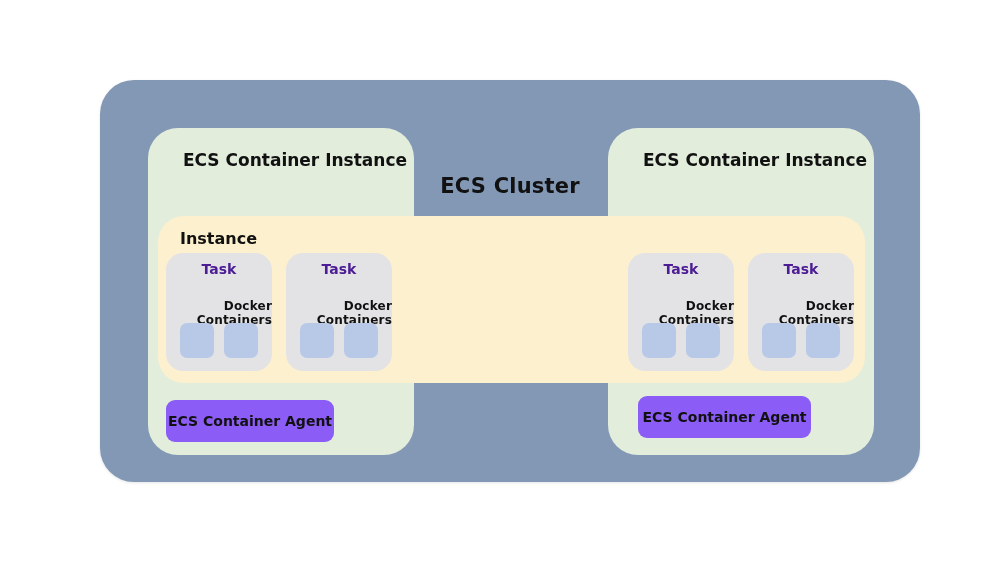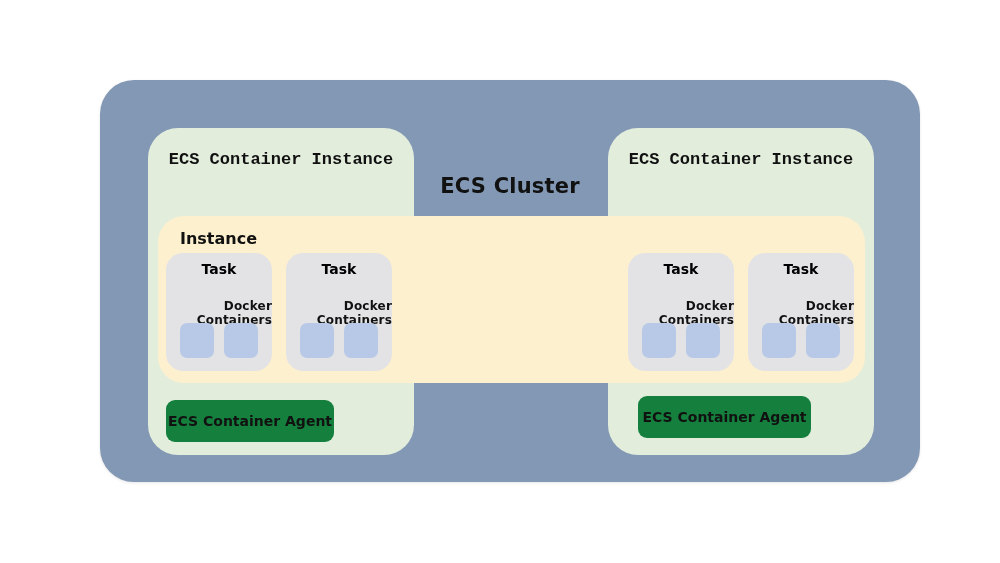--- a/index.html
+++ b/index.html
@@ -52,27 +52,26 @@
     height: 327px;
     background: #e2eddc;
     border-radius: 30px;
   }
   .instance.left  { left: 148px; }
   .instance.right { left: 608px; }
 
   .instance-title {
     position: absolute;
     top: 22px;
-    left: 0;
+    left: 14px;
     width: 100%;
     text-align: center;
     font-size: 17px;
     font-weight: bold;
     color: #111111;
-    font-family: Liberation Mono, monospace;
   }
 
   
   .service {
     position: absolute;
     left: 158px;
     top: 216px;
     width: 707px;
     height: 167px;
     background: #fdf0ce;
@@ -102,21 +101,21 @@
   .task.t4 { left: 748px; }
 
   .task-title {
     position: absolute;
     top: 8px;
     left: 0;
     width: 100%;
     text-align: center;
     font-size: 14px;
     font-weight: bold;
-    color: #000000;
+    color: #4c1d95;
   }
   .task-sub {
     position: absolute;
     top: 46px;
     left: 0;
     width: 100%;
     text-align: right;
     font-size: 12px;
     font-weight: bold;
     color: #111111;
@@ -135,21 +134,21 @@
     width: 34px;
     height: 35px;
     background: #b8c9e8;
     border-radius: 7px;
   }
 
   
   .agent {
     position: absolute;
     height: 42px;
-    background: #15803d;
+    background: #8b5cf6;
     border-radius: 9px;
     display: flex;
     align-items: center;
     justify-content: center;
   }
   .agent.left  { left: 166px; top: 400px; width: 168px; }
   .agent.right { left: 638px; top: 396px; width: 173px; }
   .agent-label {
     font-size: 14px;
     font-weight: bold;

